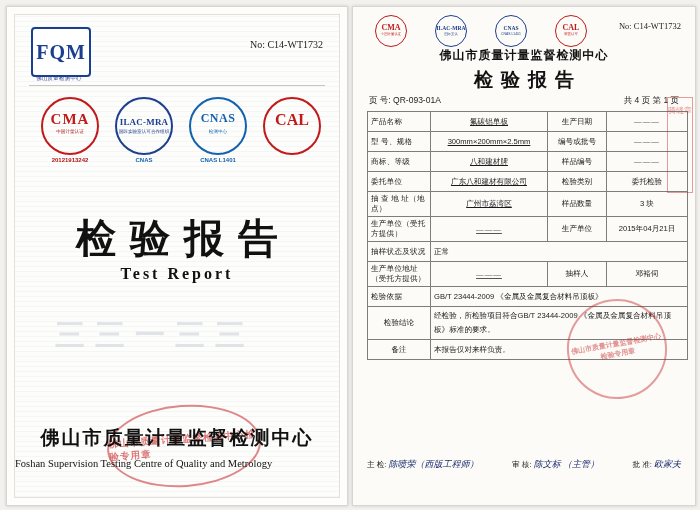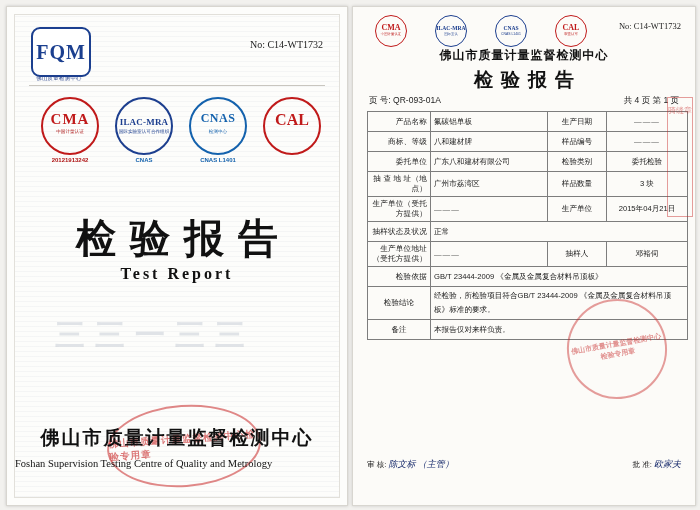--- a/index.html
+++ b/index.html
@@ -21,21 +21,21 @@
   .cover-inner{
     position:absolute;left:7px;top:7px;right:7px;bottom:7px;
     border:1px solid #e2e0da;
     background:
       repeating-linear-gradient(0deg, rgba(200,205,215,.16) 0 1px, rgba(255,255,255,0) 1px 5px),
       #fdfdfb;
   }
   
   .fqm{
     position:absolute;left:16px;top:12px;width:56px;height:46px;
-    border:2px solid #1b3f8f;border-radius:9px;
+    border:2px solid #1b3f8f;border-radius:4px;
     display:flex;align-items:center;justify-content:center;
     background:#fff;
   }
   .fqm span{font-family:"Liberation Serif",serif;font-weight:bold;font-size:20px;color:#1b3f8f;letter-spacing:1px;}
   .fqm-sub{
     position:absolute;left:8px;top:60px;width:72px;text-align:center;
     font-size:5.4px;color:#27408b;letter-spacing:.3px;
   }
   .cover-no{
     position:absolute;right:16px;top:24px;
@@ -144,43 +144,43 @@
 
   table.form{
     position:absolute;left:14px;top:104px;width:314px;
     border-collapse:collapse;font-size:7.6px;color:#1a1a1a;
     table-layout:fixed;
   }
   table.form td{
     border:1px solid #7d7d7d;
     padding:2px 3px;height:15px;vertical-align:middle;
   }
-  td.lbl{width:56px;text-align:right;letter-spacing:.2px;}
-  td.val{width:110px;}
+  td.lbl{width:56px;text-align:left;letter-spacing:.2px;}
+  td.val{width:110px;text-align:center;text-decoration:underline;}
   td.lbl2{width:52px;text-align:center;}
   td.val2{width:74px;text-align:center;}
   td.tall{height:26px;}
   td.vhead{width:16px;text-align:center;line-height:12px;font-size:7.6px;}
   td.concl{height:96px;vertical-align:top;text-align:left;padding:8px 10px;line-height:14px;}
   td.remark{height:44px;vertical-align:top;text-align:left;padding:6px 10px;}
   .dash{color:#555;letter-spacing:1px;}
 
   .rpt-seal{
     position:absolute;left:214px;top:292px;width:96px;height:96px;border-radius:50%;
     border:2px solid rgba(200,40,40,.45);color:rgba(200,40,40,.5);
     font-size:7px;font-weight:bold;display:flex;align-items:center;justify-content:center;
     text-align:center;line-height:10px;transform:rotate(-10deg);
   }
   .rpt-foot{
     position:absolute;left:14px;right:14px;bottom:34px;
     display:flex;justify-content:space-between;font-size:7.6px;color:#222;
   }
   .sign{color:#1b2e6e;font-family:"Liberation Serif",serif;font-style:italic;font-size:9px;}
   .side-seal{
-    position:absolute;right:2px;top:90px;width:26px;height:120px;
+    position:absolute;right:2px;top:90px;width:26px;height:96px;
     border:1px solid rgba(200,40,40,.45);color:rgba(200,40,40,.5);
     font-size:8px;text-align:center;line-height:13px;padding-top:6px;box-sizing:border-box;
   }
 </style>
 </head>
 <body>
 
 <div class="page">
 
   <div class="cover">
@@ -277,20 +277,26 @@
 
     <table class="form">
       <tbody>
         <tr>
           <td class="lbl">产品名称</td>
           <td class="val">氟碳铝单板</td>
           <td class="lbl2">生产日期</td>
           <td class="val2 dash">———</td>
         </tr>
         <tr>
+          <td class="lbl">型 号、规格</td>
+          <td class="val">300mm×200mm×2.5mm</td>
+          <td class="lbl2">编号或批号</td>
+          <td class="val2 dash">———</td>
+        </tr>
+        <tr>
           <td class="lbl">商标、等级</td>
           <td class="val">八和建材牌</td>
           <td class="lbl2">样品编号</td>
           <td class="val2 dash">———</td>
         </tr>
         <tr>
           <td class="lbl">委托单位</td>
           <td class="val">广东八和建材有限公司</td>
           <td class="lbl2">检验类别</td>
           <td class="val2">委托检验</td>
@@ -330,20 +336,24 @@
           <td colspan="3" class="remark">本报告仅对来样负责。</td>
         </tr>
       </tbody>
     </table>
 
     <div class="rpt-seal">佛山市质量计量监督检测中心 检验专用章</div>
     <div class="side-seal">骑缝章</div>
 
     <div class="rpt-foot">
       <div>
+        <span>主 检:</span>
+        <span class="sign">陈喷荣（西版工程师）</span>
+      </div>
+      <div>
         <span>审 核:</span>
         <span class="sign">陈文标 （主管）</span>
       </div>
       <div>
         <span>批 准:</span>
         <span class="sign">欧家夫</span>
       </div>
     </div>
   </div>
 </div>

